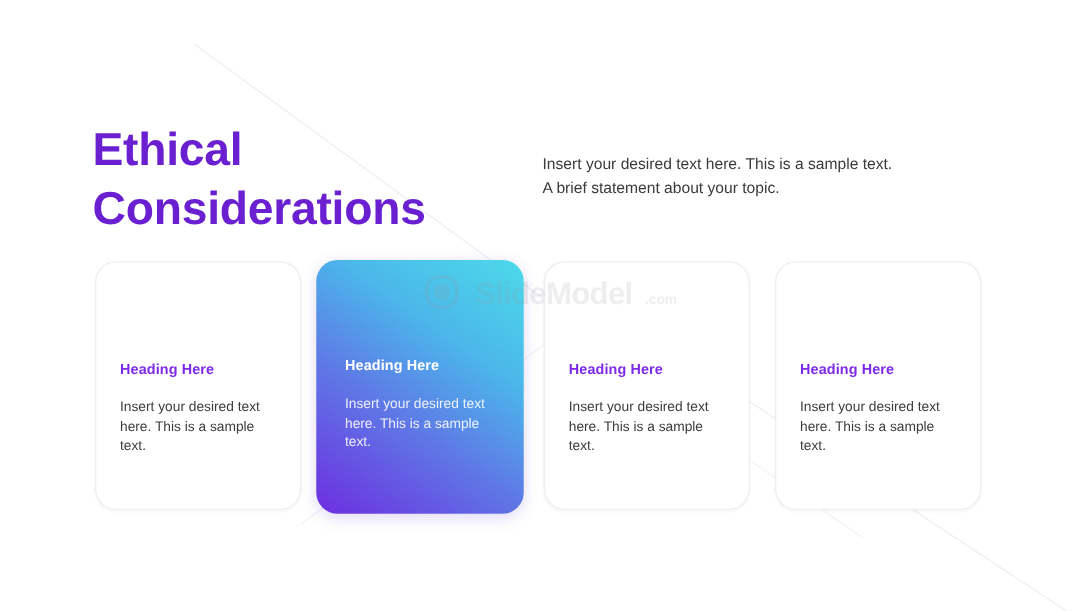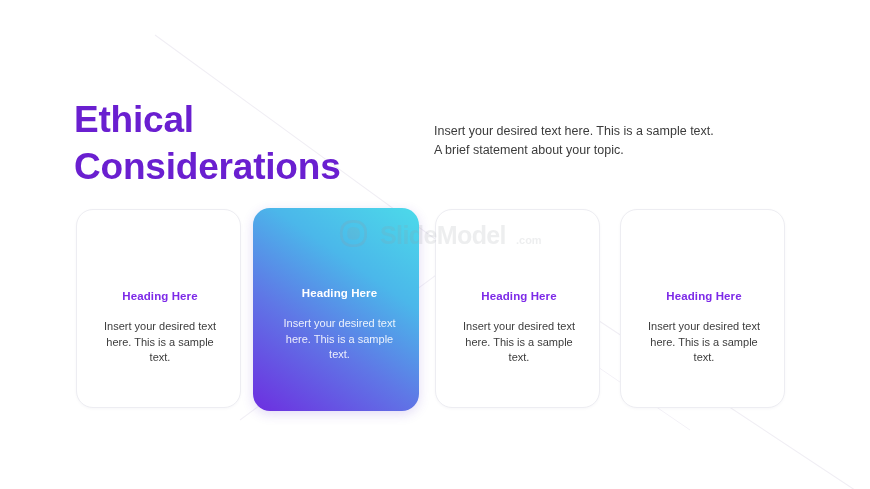--- a/index.html
+++ b/index.html
@@ -84,21 +84,20 @@
     background: linear-gradient(215deg, #4cdaea 0%, #4bb7ea 32%, #5f77e6 62%, #6d2ee0 100%);
     box-shadow: 0 3px 12px rgba(90, 50, 200, 0.18);
     overflow: hidden;
   }
 
   .card-inner {
     position: absolute;
     left: 19px;
     right: 16px;
     top: 80px;
-    text-align: center;
   }
   .card-featured .card-inner { left: 23px; right: 16px; top: 79px; }
 
   .card-heading {
     font-size: 11.5px;
     font-weight: bold;
     color: #7d2ae8;
     letter-spacing: 0.1px;
     margin: 0 0 17px 0;
   }

